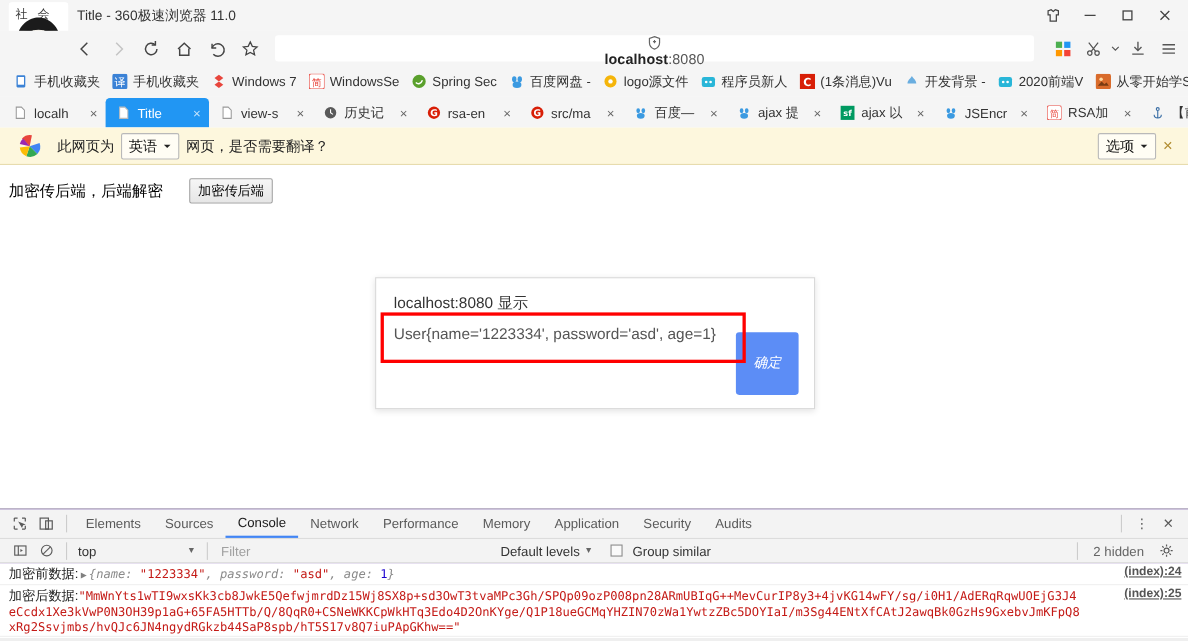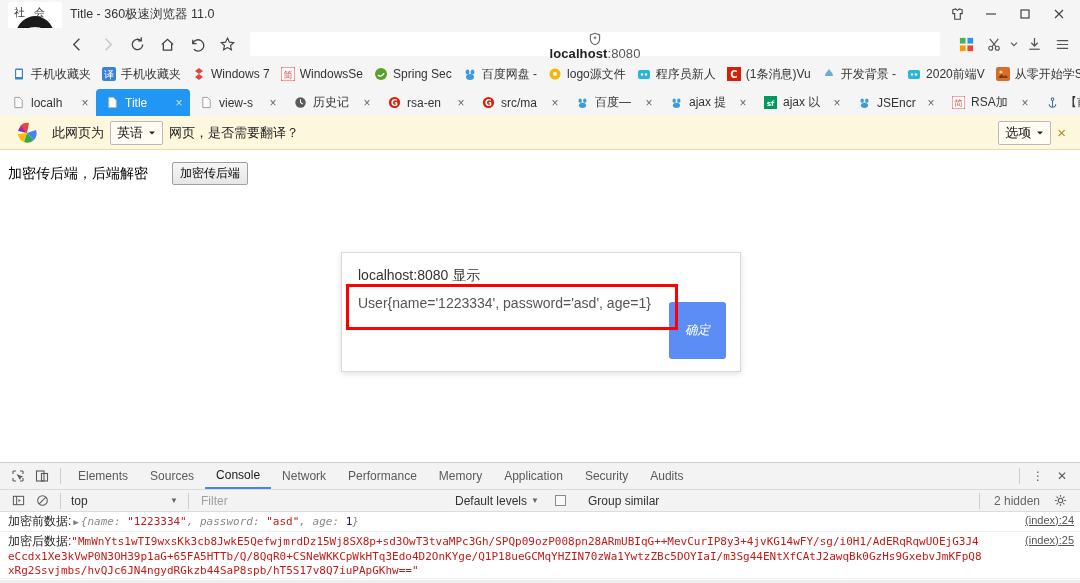--- a/index.html
+++ b/index.html
@@ -171,41 +171,41 @@
     display: flex; align-items: center; padding-left: 6px; font-size: 12px; color: #5a5a5a;
   }
   .dt-ctxsel { display:flex;align-items:center;width:115px;padding:0 4px;color:#333;}
   .dt-ctxsel .car { margin-left: auto; font-size: 8px; color:#666;}
   .dt-filterinput { width: 250px; color: #a0a0a0; padding-left: 6px; }
   .dt-levels { margin-left: 10px; color: #333; display: flex; align-items: center; gap: 4px;}
   .dt-chk {
     width: 11px; height: 11px; border: 1px solid #8a8a8a; background: #fafafa;
     display: inline-block; margin-left: 16px; vertical-align: -1px;
   }
-  .dt-group { margin-left: 22px; color: #333; }
+  .dt-group { margin-left: 9px; color: #333; }
   .dt-fb-right { margin-left: auto; display:flex; align-items:center; gap: 8px; padding-right: 8px; color:#666;}
 
   .dt-console {
     position: absolute; top: 49px; left: 0; width: 1080px; height: 72px;
     background: #ffffff; overflow: hidden;
     font-family: "DejaVu Sans Mono", "Liberation Mono", monospace;
     font-size: 11px;
   }
   .log-row { position: relative; padding: 1px 0 1px 8px; border-bottom: 1px solid #f0f0f0; }
   .log-label { font-family: "Liberation Sans", sans-serif; color: #222; font-size: 12px; }
   .log-arrow { color: #808080; font-size: 9px; padding: 0 2px;}
   .obj { color: #8a8a8a; font-style: italic; }
   .key { color: #8a8a8a; font-style: italic; }
   .str { color: #c41a16; }
   .num { color: #1c00cf; }
   .b64 { color: #c41a16; word-break: break-all; line-height: 1.15; display: block; }
   .src-link {
     position: absolute; right: 6px; top: 2px;
     font-family: "Liberation Sans", sans-serif; font-size: 11px;
-    color: #555; text-decoration: underline;
+    color: #555; text-decoration: underline; font-weight: bold;
   }
   .prompt-row { padding: 2px 0 0 8px; color: #6a6a6a; }
   .prompt-row .car { color: #4285f4; font-size: 11px; }
   .hscroll {
     position:absolute; left:0; bottom:0; width:1080px; height:3px; background:#efefef;
   }
 </style>
 </head>
 <body>
 

